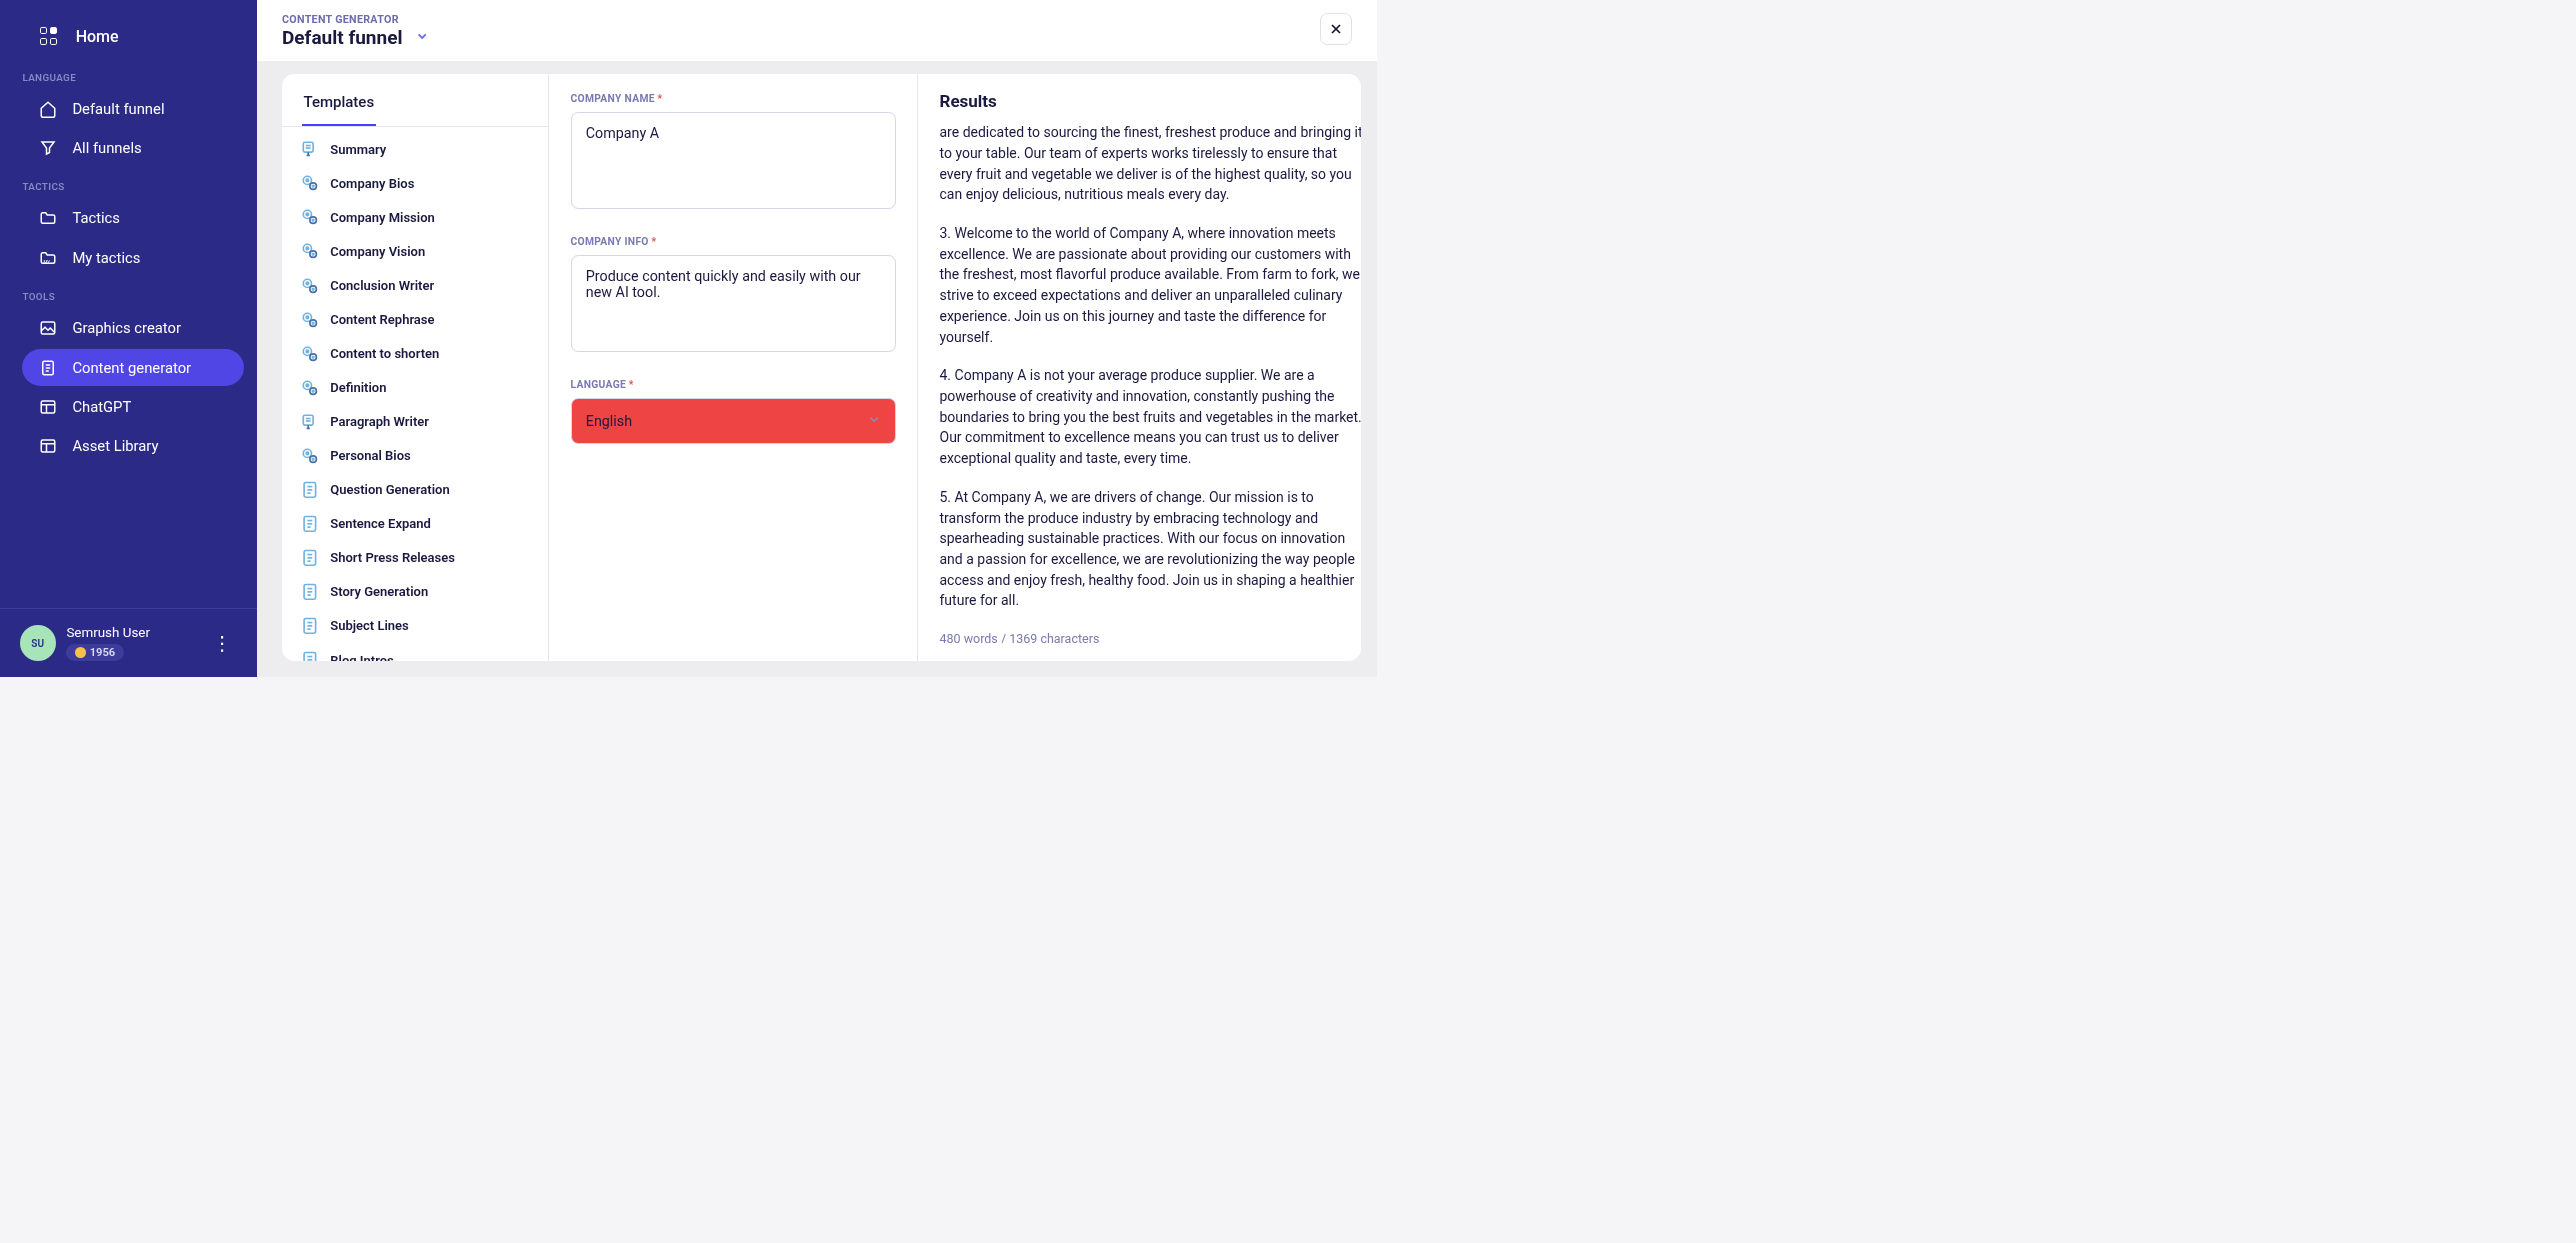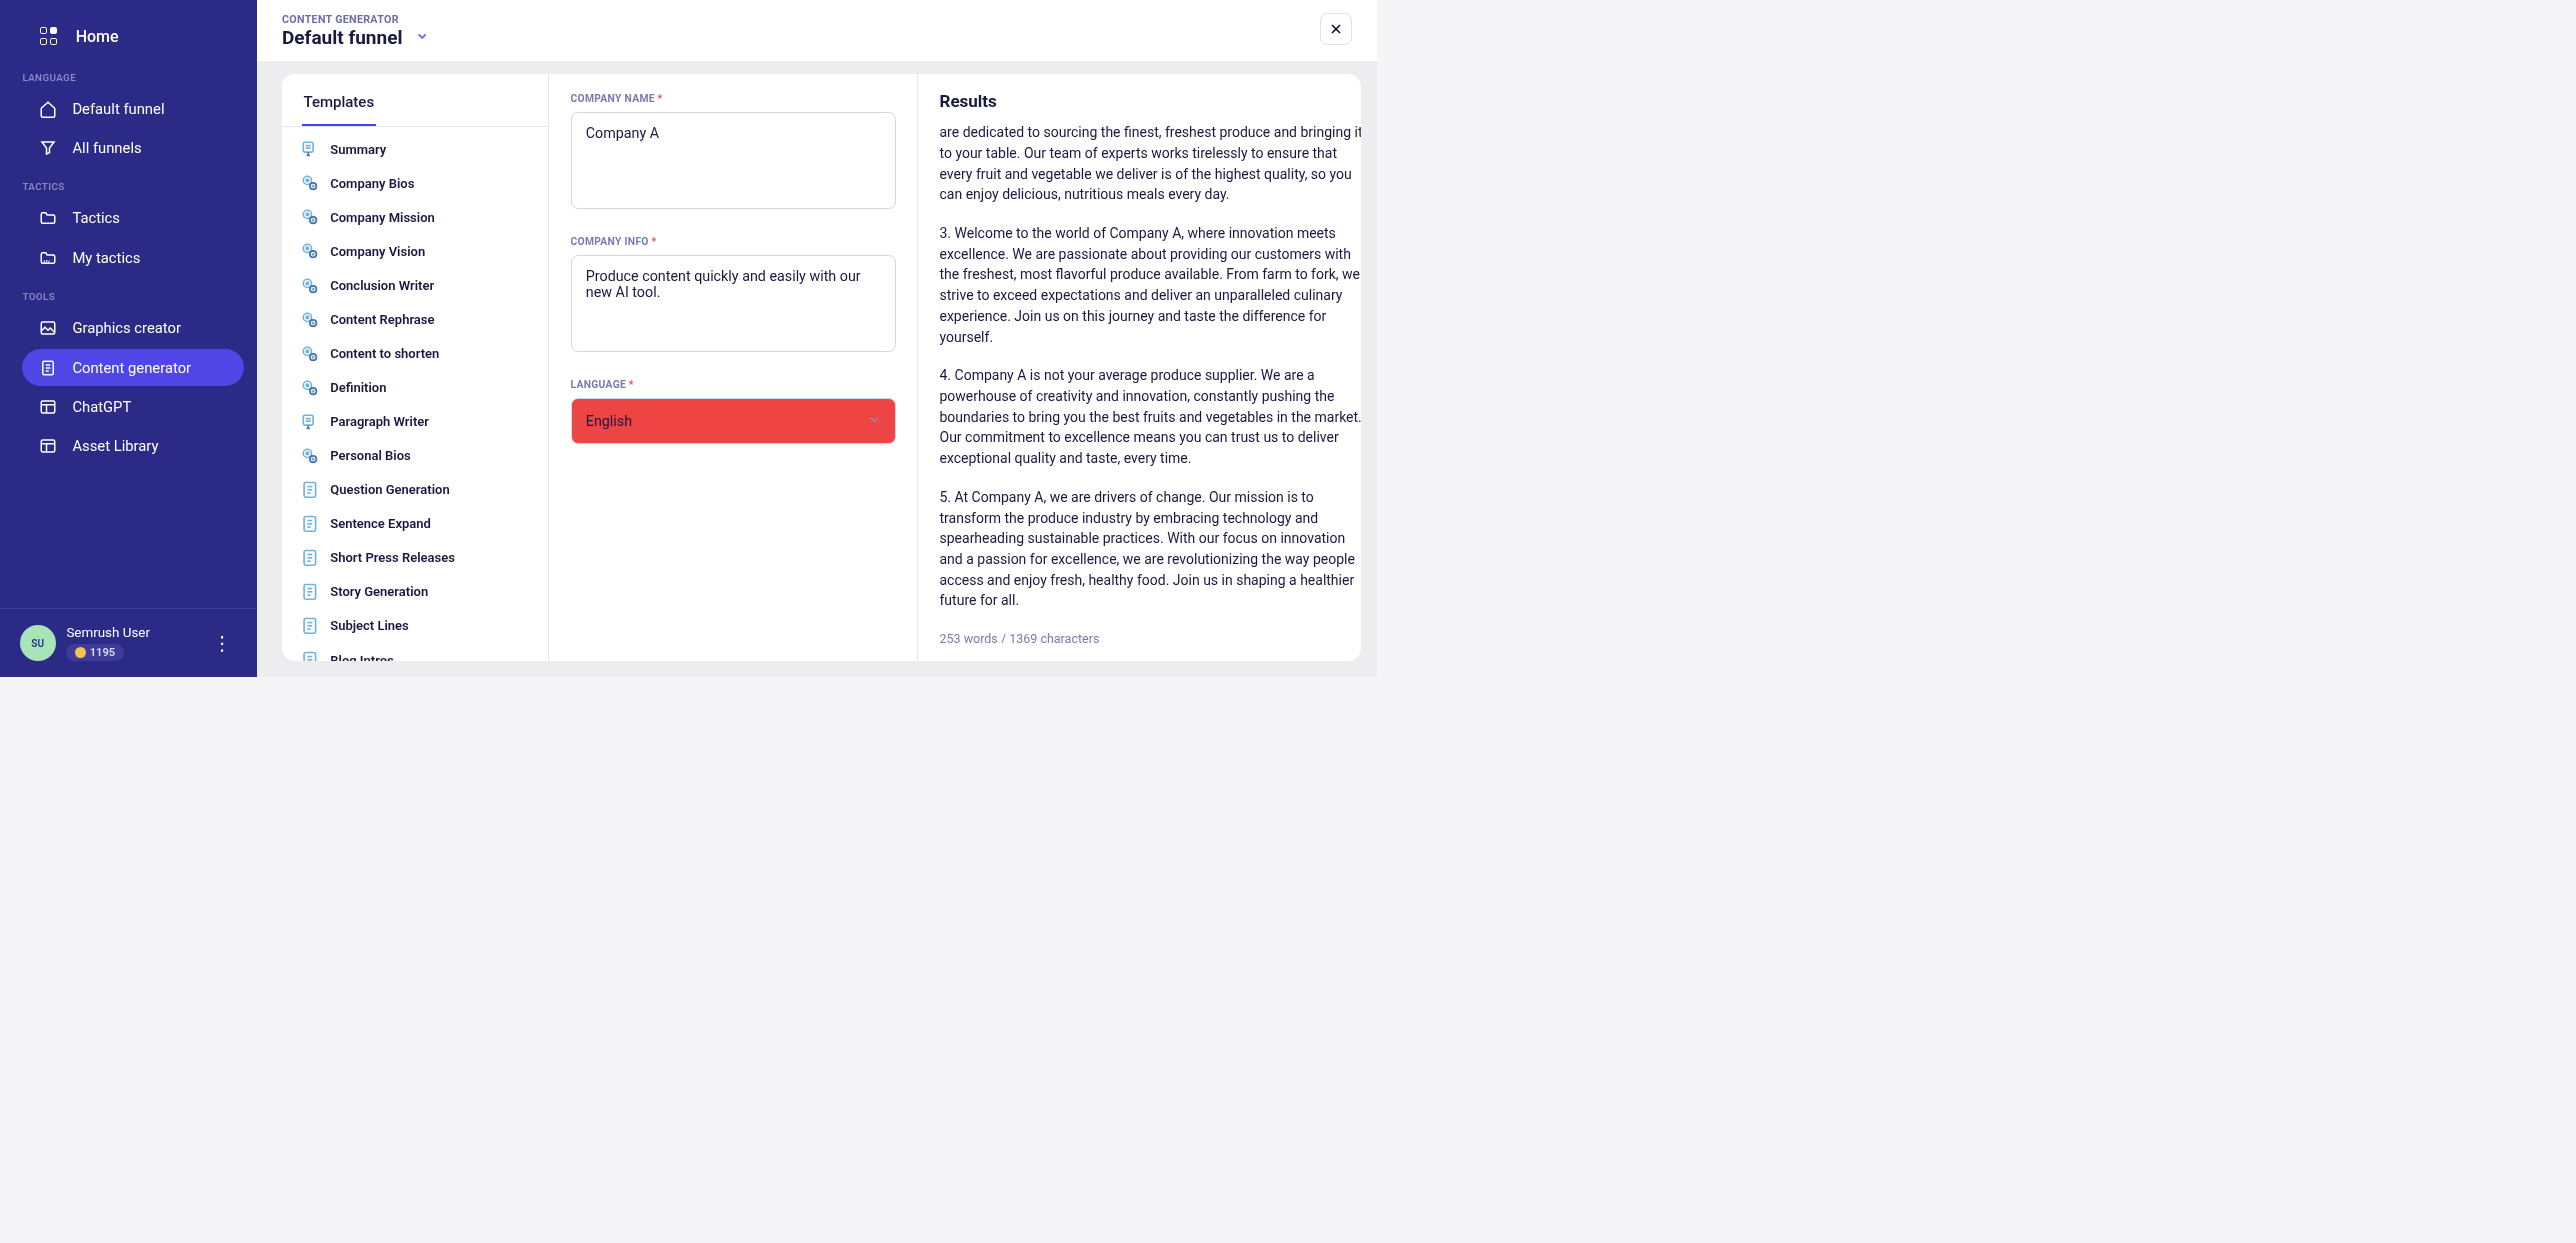--- a/index.html
+++ b/index.html
@@ -262,21 +262,21 @@
       <span>Asset Library</span>
     </div>
   </div>
 
   <div class="sidebar-footer">
     <div class="avatar">SU</div>
     <div class="user-meta">
       <div class="user-name">Semrush User</div>
       <div class="coins">
         <span class="coin-dot"></span>
-        <span>1195</span>
+        <span>1956</span>
       </div>
     </div>
     <div class="dots">⋮</div>
   </div>
 </div>
 
 <div class="main">
   <div class="topbar">
     <div>
       <div class="crumb-small">CONTENT GENERATOR</div>
@@ -486,19 +486,19 @@
 
     </div>
 
     <div class="panel results">
       <div class="results-head">Results</div>
       <div class="results-body">
         <p>are dedicated to sourcing the finest, freshest produce and bringing it to your table. Our team of experts works tirelessly to ensure that every fruit and vegetable we deliver is of the highest quality, so you can enjoy delicious, nutritious meals every day.</p>
         <p>3. Welcome to the world of Company A, where innovation meets excellence. We are passionate about providing our customers with the freshest, most flavorful produce available. From farm to fork, we strive to exceed expectations and deliver an unparalleled culinary experience. Join us on this journey and taste the difference for yourself.</p>
         <p>4. Company A is not your average produce supplier. We are a powerhouse of creativity and innovation, constantly pushing the boundaries to bring you the best fruits and vegetables in the market. Our commitment to excellence means you can trust us to deliver exceptional quality and taste, every time.</p>
         <p>5. At Company A, we are drivers of change. Our mission is to transform the produce industry by embracing technology and spearheading sustainable practices. With our focus on innovation and a passion for excellence, we are revolutionizing the way people access and enjoy fresh, healthy food. Join us in shaping a healthier future for all.</p>
-        <div class="wc">253 words / 1369 characters</div>
+        <div class="wc">480 words / 1369 characters</div>
       </div>
     </div>
 
   </div>
 </div>
 
 
 </body></html>

